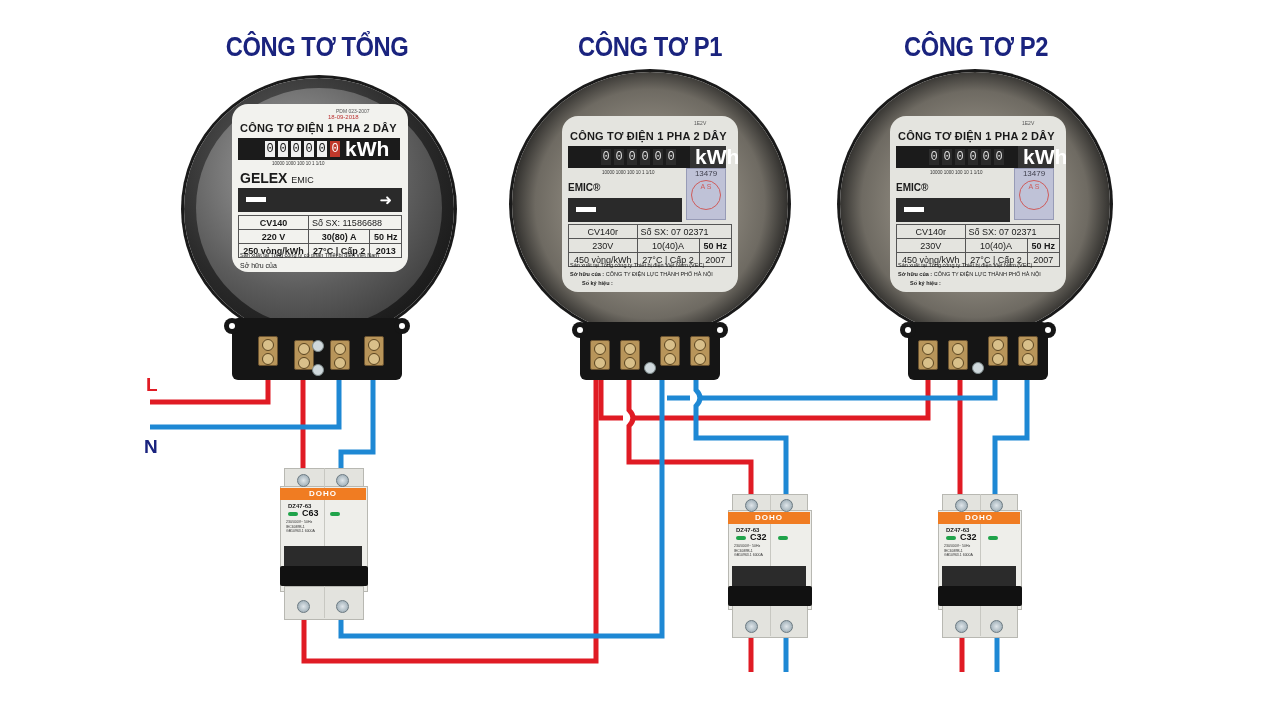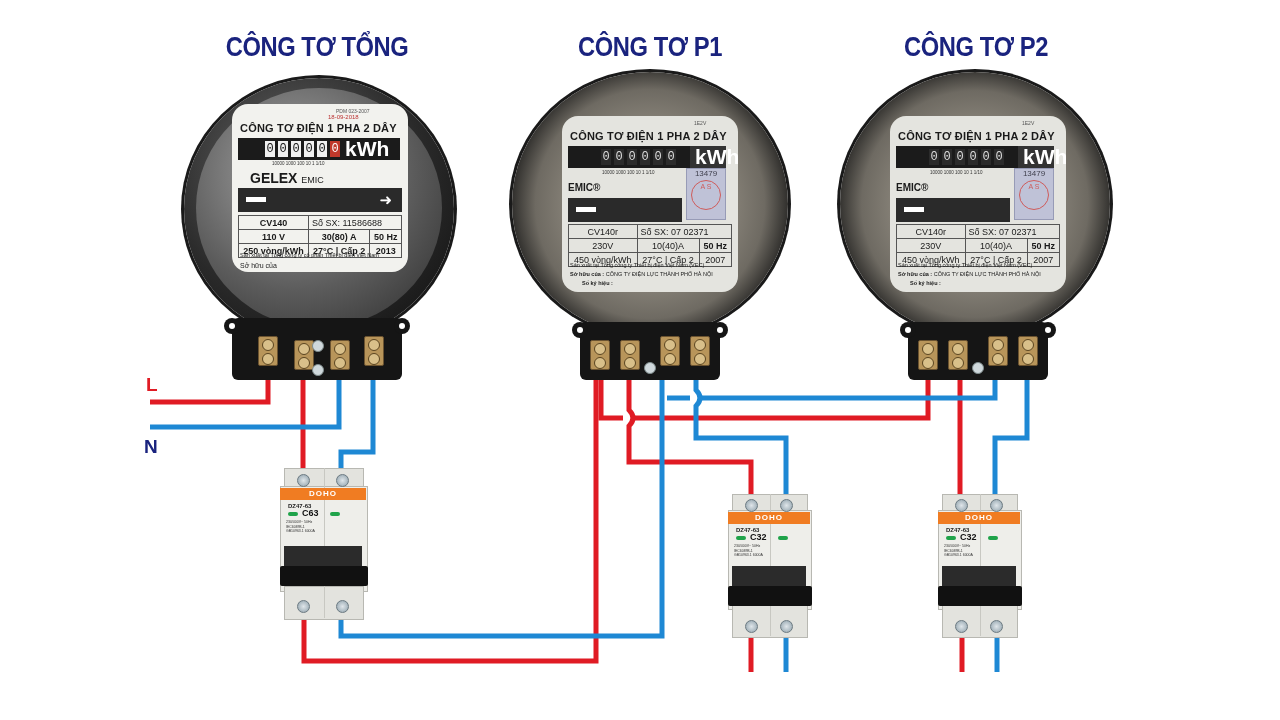--- a/index.html
+++ b/index.html
@@ -112,33 +112,33 @@
         <span style="width:24px"></span>
         <span class="digit">0</span>
         <span class="digit">0</span>
         <span class="digit">0</span>
         <span class="digit">0</span>
         <span class="digit">0</span>
         <span class="digit red">0</span>
         <span class="kwh">kWh</span>
       </div>
       <div class="scale" style="left:40px;top:57px">10000 1000 100 10 1 1/10</div>
-      <div class="brand" style="left:18px;top:66px;font-size:14px"><span>GELEX</span> <span style="font-size:9px;font-weight:normal">EMIC</span></div>
+      <div class="brand" style="left:8px;top:66px;font-size:14px"><span>GELEX</span> <span style="font-size:9px;font-weight:normal">EMIC</span></div>
       <div class="disc" style="top:84px">
           <div class="bar"></div>
           <div class="arrow">➜</div>
         </div>
       <table class="spec" style="top:111px;width:164px">
         <tbody>
             <tr>
           <td>CV140</td>
           <td colspan="2" style="text-align:left;font-weight:normal"><span>Số SX:</span> <span>11586688</span></td>
         </tr>
         <tr>
-          <td>110 V</td>
+          <td>220 V</td>
           <td>30(80) A</td>
           <td>50 Hz</td>
         </tr>
         <tr>
           <td>250 vòng/kWh</td>
           <td><span>27°C</span> | <span>Cấp 2</span></td>
           <td>2013</td>
         </tr>
       </tbody>
         </table>

